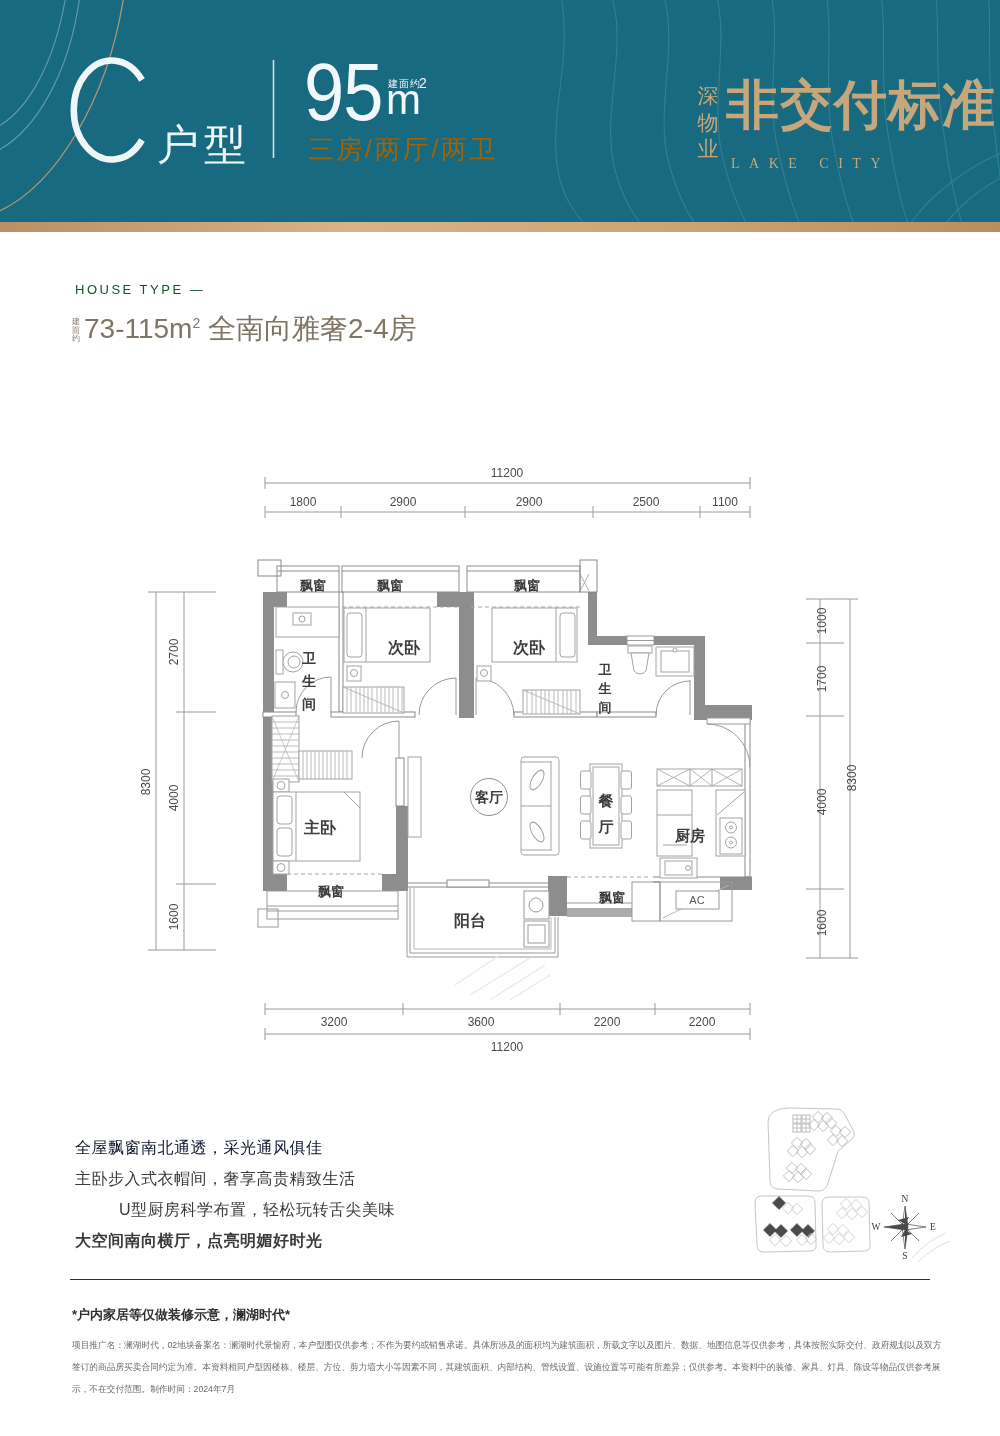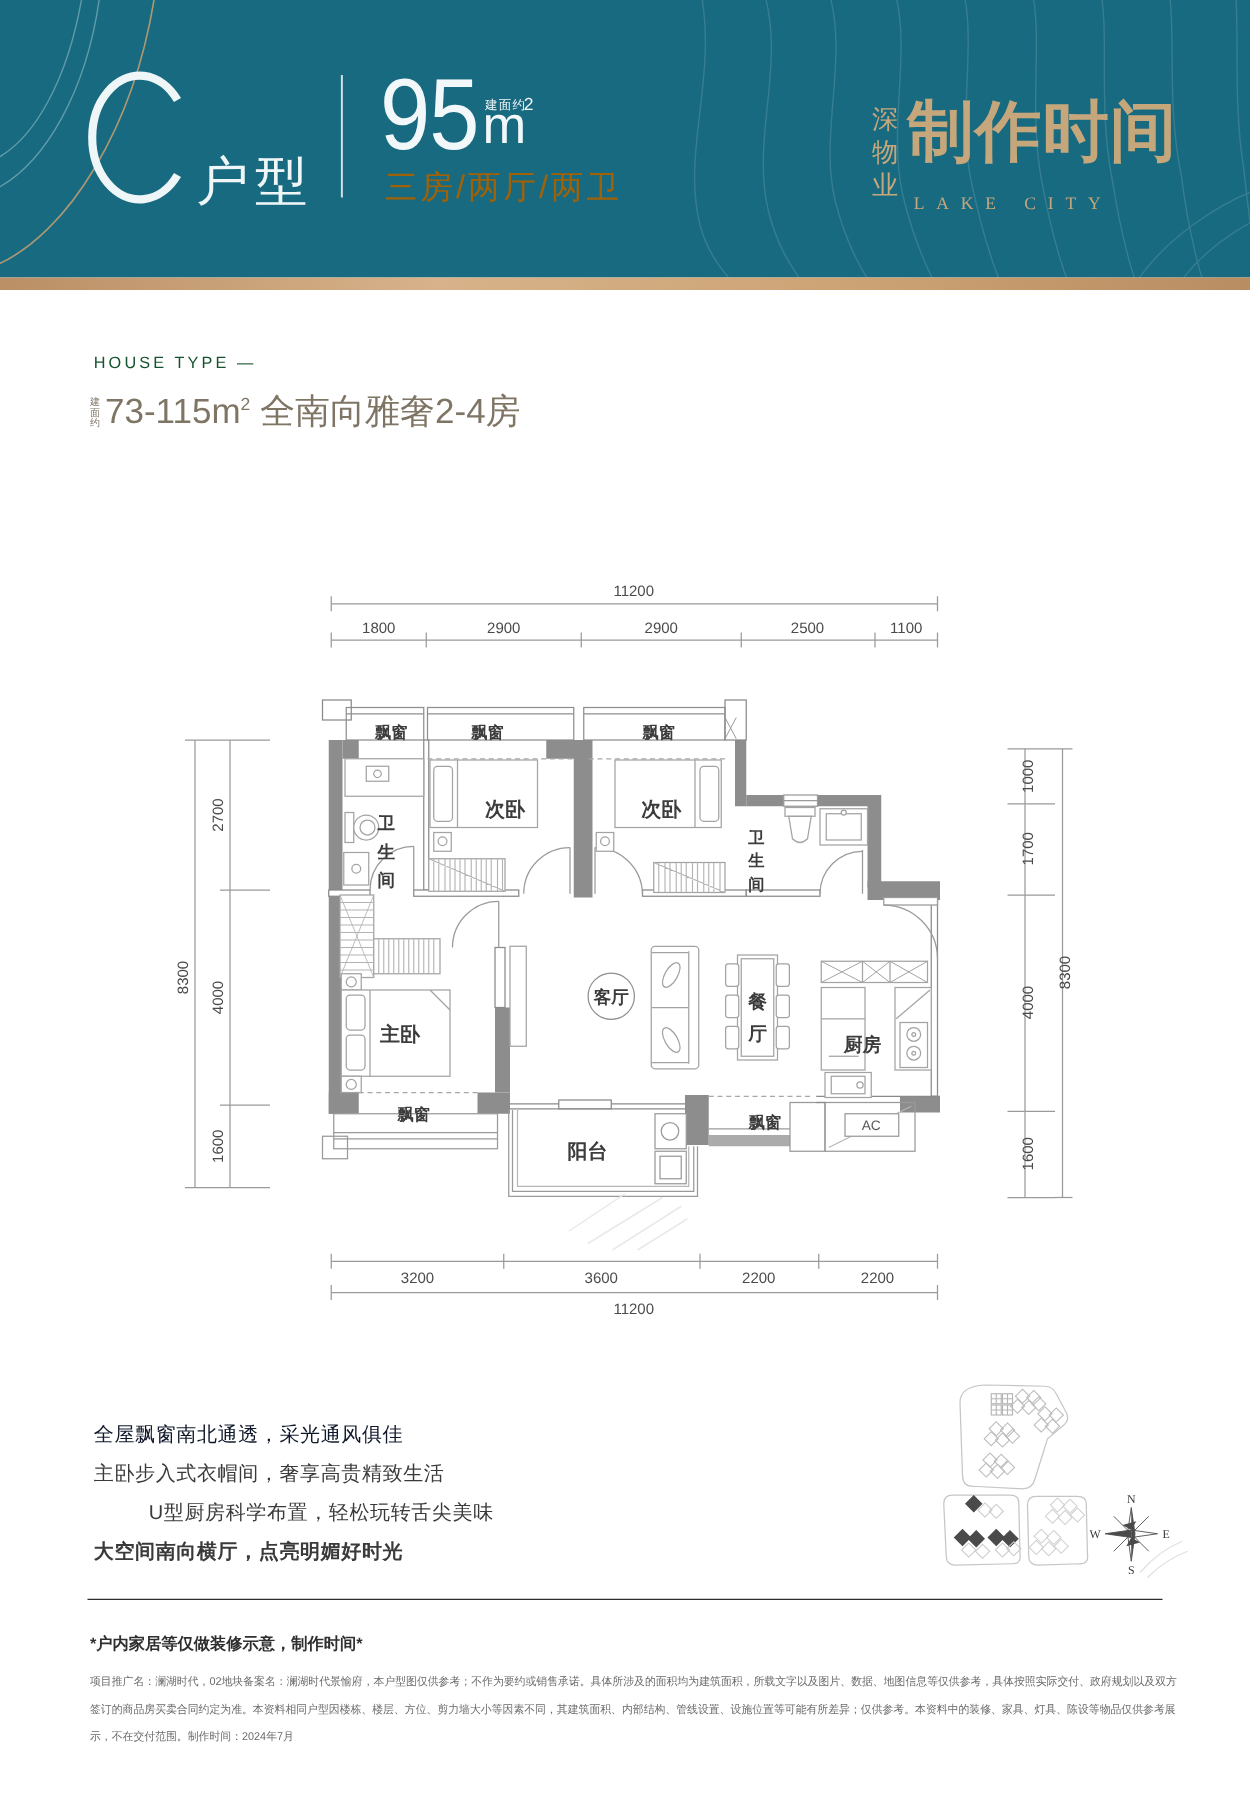--- a/index.html
+++ b/index.html
@@ -42,21 +42,21 @@
 
 <div class="abs" style="left:304px;top:46px;color:#f2f8fa;font-size:85px;transform:scale(0.85,0.95);transform-origin:left top;letter-spacing:-1px;">95</div>
 <div class="abs" style="left:388px;top:77px;color:#f2f8fa;font-size:10px;letter-spacing:1px;">建面约</div>
 <div class="abs" style="left:419px;top:75px;color:#f2f8fa;font-size:14px;">2</div>
 <div class="abs" style="left:386px;top:76px;color:#f2f8fa;font-size:42px;">m</div>
 
 <div class="abs" style="left:308px;top:132px;color:#a16207;font-size:26px;letter-spacing:2.4px;">三房/两厅/两卫</div>
 
 <div class="abs" style="left:697px;top:83px;width:22px;color:#c6a77b;font-size:21px;line-height:26.5px;text-align:center;">深<br>物<br>业</div>
 
-<div class="abs" style="left:726px;top:70px;color:#c6a77b;font-size:53px;font-family:'Liberation Serif',serif;font-weight:bold;letter-spacing:1px;white-space:nowrap;">制作时间</div>
+<div class="abs" style="left:726px;top:70px;color:#c6a77b;font-size:53px;font-family:'Liberation Serif',serif;font-weight:bold;letter-spacing:1px;white-space:nowrap;">非交付标准</div>
 
 <div class="abs" style="left:731px;top:156px;color:#c6a77b;font-size:14px;letter-spacing:9.5px;font-family:'Liberation Serif',serif;">LAKE CITY</div>
 
 <div class="abs" style="left:0;top:222px;width:1000px;height:10px;background:linear-gradient(90deg,#ba8f66,#d7b28a 35%,#cba273 70%,#b88d62);"></div>
 
 <div class="abs" style="left:75px;top:282px;color:#14532d;font-size:13px;letter-spacing:2.5px;">HOUSE TYPE <span style="letter-spacing:0">—</span></div>
 
 <div class="abs" style="left:72px;top:318px;color:#7f7565;font-size:8px;line-height:8.5px;">建<br>面<br>约</div>
 <div class="abs" style="left:84px;top:310px;color:#7f7565;font-size:28px;">73-115m<span style="font-size:14px;vertical-align:10px;">2</span>&nbsp;全南向雅奢2-4房</div>
 
@@ -506,19 +506,19 @@
         <text x="876" y="1230">W</text>
         <text x="933" y="1230">E</text>
 </g>
 
 <path d="M 912,1258 Q 928,1240 946,1233 M 918,1262 Q 932,1248 950,1241" stroke="#e0e0e0" fill="none" stroke-width="1"></path>
 </g>
 </svg>
 
 <div class="abs" style="left:70px;top:1279px;width:860px;height:1px;background:#2e2e2e;"></div>
 
-<div class="abs" style="left:72px;top:1306px;color:#2f2f2f;font-size:13px;font-weight:bold;">*户内家居等仅做装修示意，制作时间*</div>
+<div class="abs" style="left:72px;top:1306px;color:#2f2f2f;font-size:13px;font-weight:bold;">*户内家居等仅做装修示意，澜湖时代*</div>
 
 <div class="abs" style="left:72px;top:1334px;color:#6b6b6b;font-size:9px;line-height:22px;white-space:nowrap;transform:scale(0.965,1);transform-origin:left top;">
 项目推广名：澜湖时代，02地块备案名：澜湖时代景愉府，本户型图仅供参考；不作为要约或销售承诺。具体所涉及的面积均为建筑面积，所载文字以及图片、数据、地图信息等仅供参考，具体按照实际交付、政府规划以及双方<br>
 签订的商品房买卖合同约定为准。本资料相同户型因楼栋、楼层、方位、剪力墙大小等因素不同，其建筑面积、内部结构、管线设置、设施位置等可能有所差异；仅供参考。本资料中的装修、家具、灯具、陈设等物品仅供参考展<br>
 示，不在交付范围。制作时间：2024年7月
 </div>
 
 </body></html>

